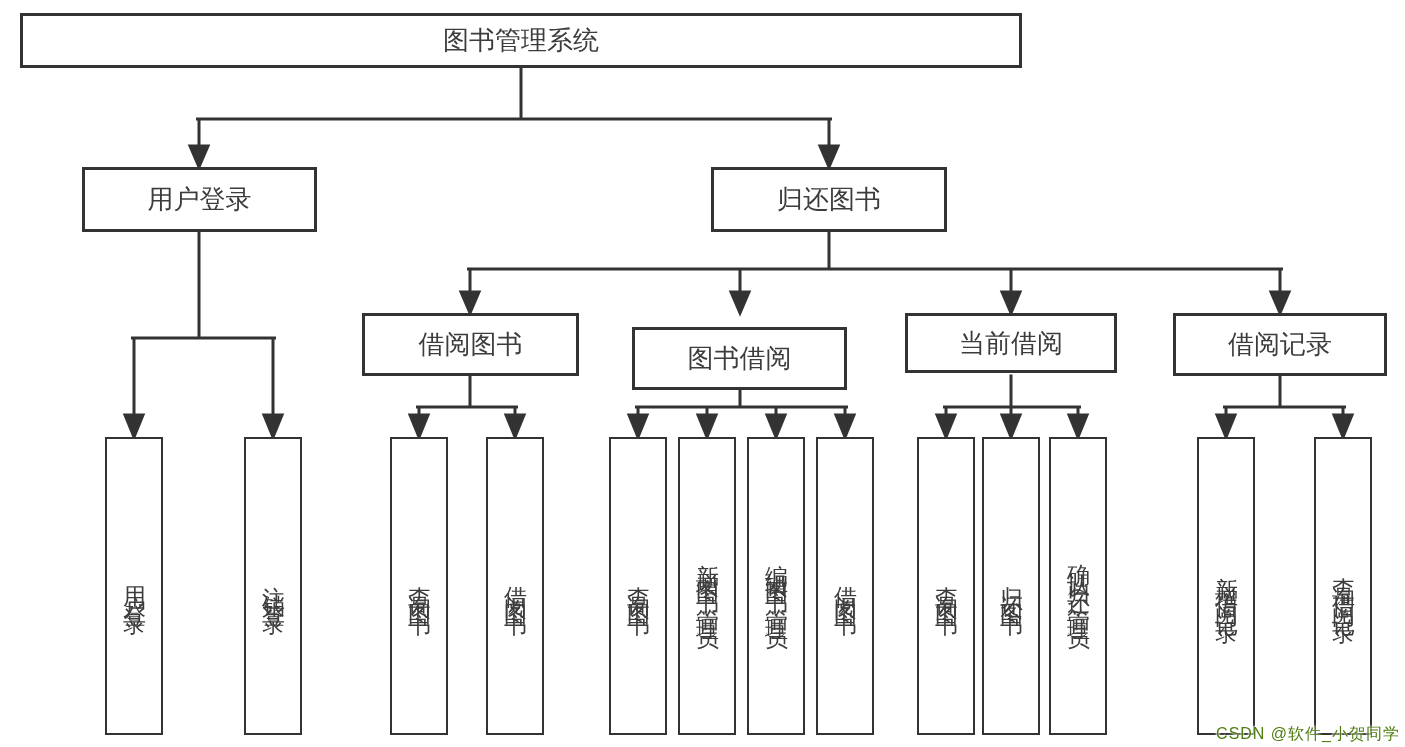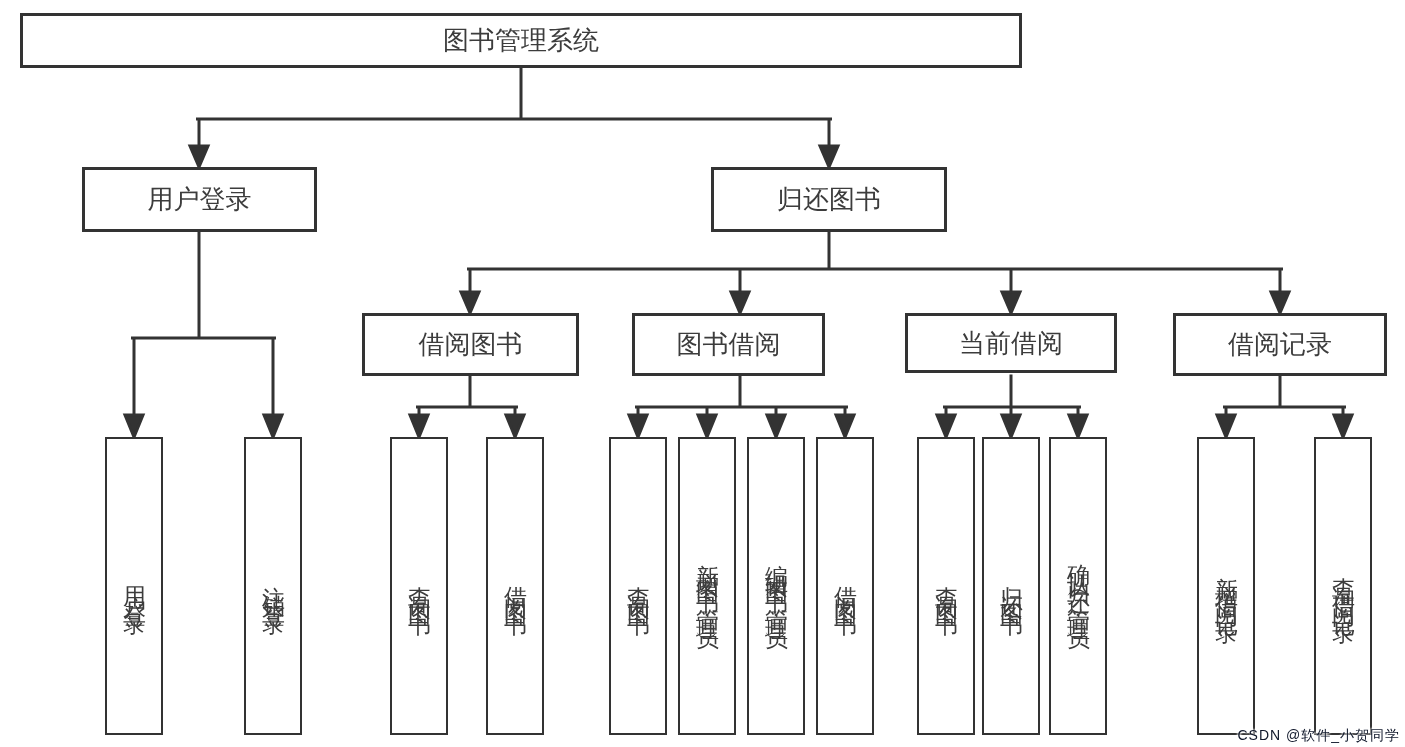--- a/index.html
+++ b/index.html
@@ -33,22 +33,22 @@
     writing-mode:vertical-rl;
     text-orientation:mixed;
     font-size:23px;
     letter-spacing:9px;
     line-height:1.3;
     color:#3c3c3c;
   }
   .watermark{
     position:absolute;
     right:5px;bottom:2px;
-    font-size:14px;
-    color:#0f172a;
+    font-size:16px;
+    color:#4d7c0f;
     text-shadow:1px 1px 2px #ffffff, -1px -1px 2px #ffffff;
     z-index:5;
     letter-spacing:1px;
   }
 </style>
 </head>
 <body>
 
 <div class="canvas">
 
@@ -101,21 +101,21 @@
       <polygon points="1334,415 1352,415 1343,437"></polygon>
     </g>
   </svg>
 
   <div class="box" style="left:20px;top:13px;width:1002px;height:55px">图书管理系统</div>
 
   <div class="box" style="left:82px;top:167px;width:235px;height:65px">用户登录</div>
   <div class="box" style="left:711px;top:167px;width:236px;height:65px">归还图书</div>
 
   <div class="box" style="left:362px;top:313px;width:217px;height:63px">借阅图书</div>
-  <div class="box" style="left:632px;top:313px;width:193px;height:63px">图书借阅</div>
+  <div class="box" style="left:632px;top:327px;width:215px;height:63px">图书借阅</div>
   <div class="box" style="left:905px;top:313px;width:212px;height:60px">当前借阅</div>
   <div class="box" style="left:1173px;top:313px;width:214px;height:63px">借阅记录</div>
 
   <div class="box leaf" style="left:105px;top:437px;width:58px;height:298px">
     <span>用户登录</span>
   </div>
   <div class="box leaf" style="left:244px;top:437px;width:58px;height:298px">
     <span>注销登录</span>
   </div>
 

